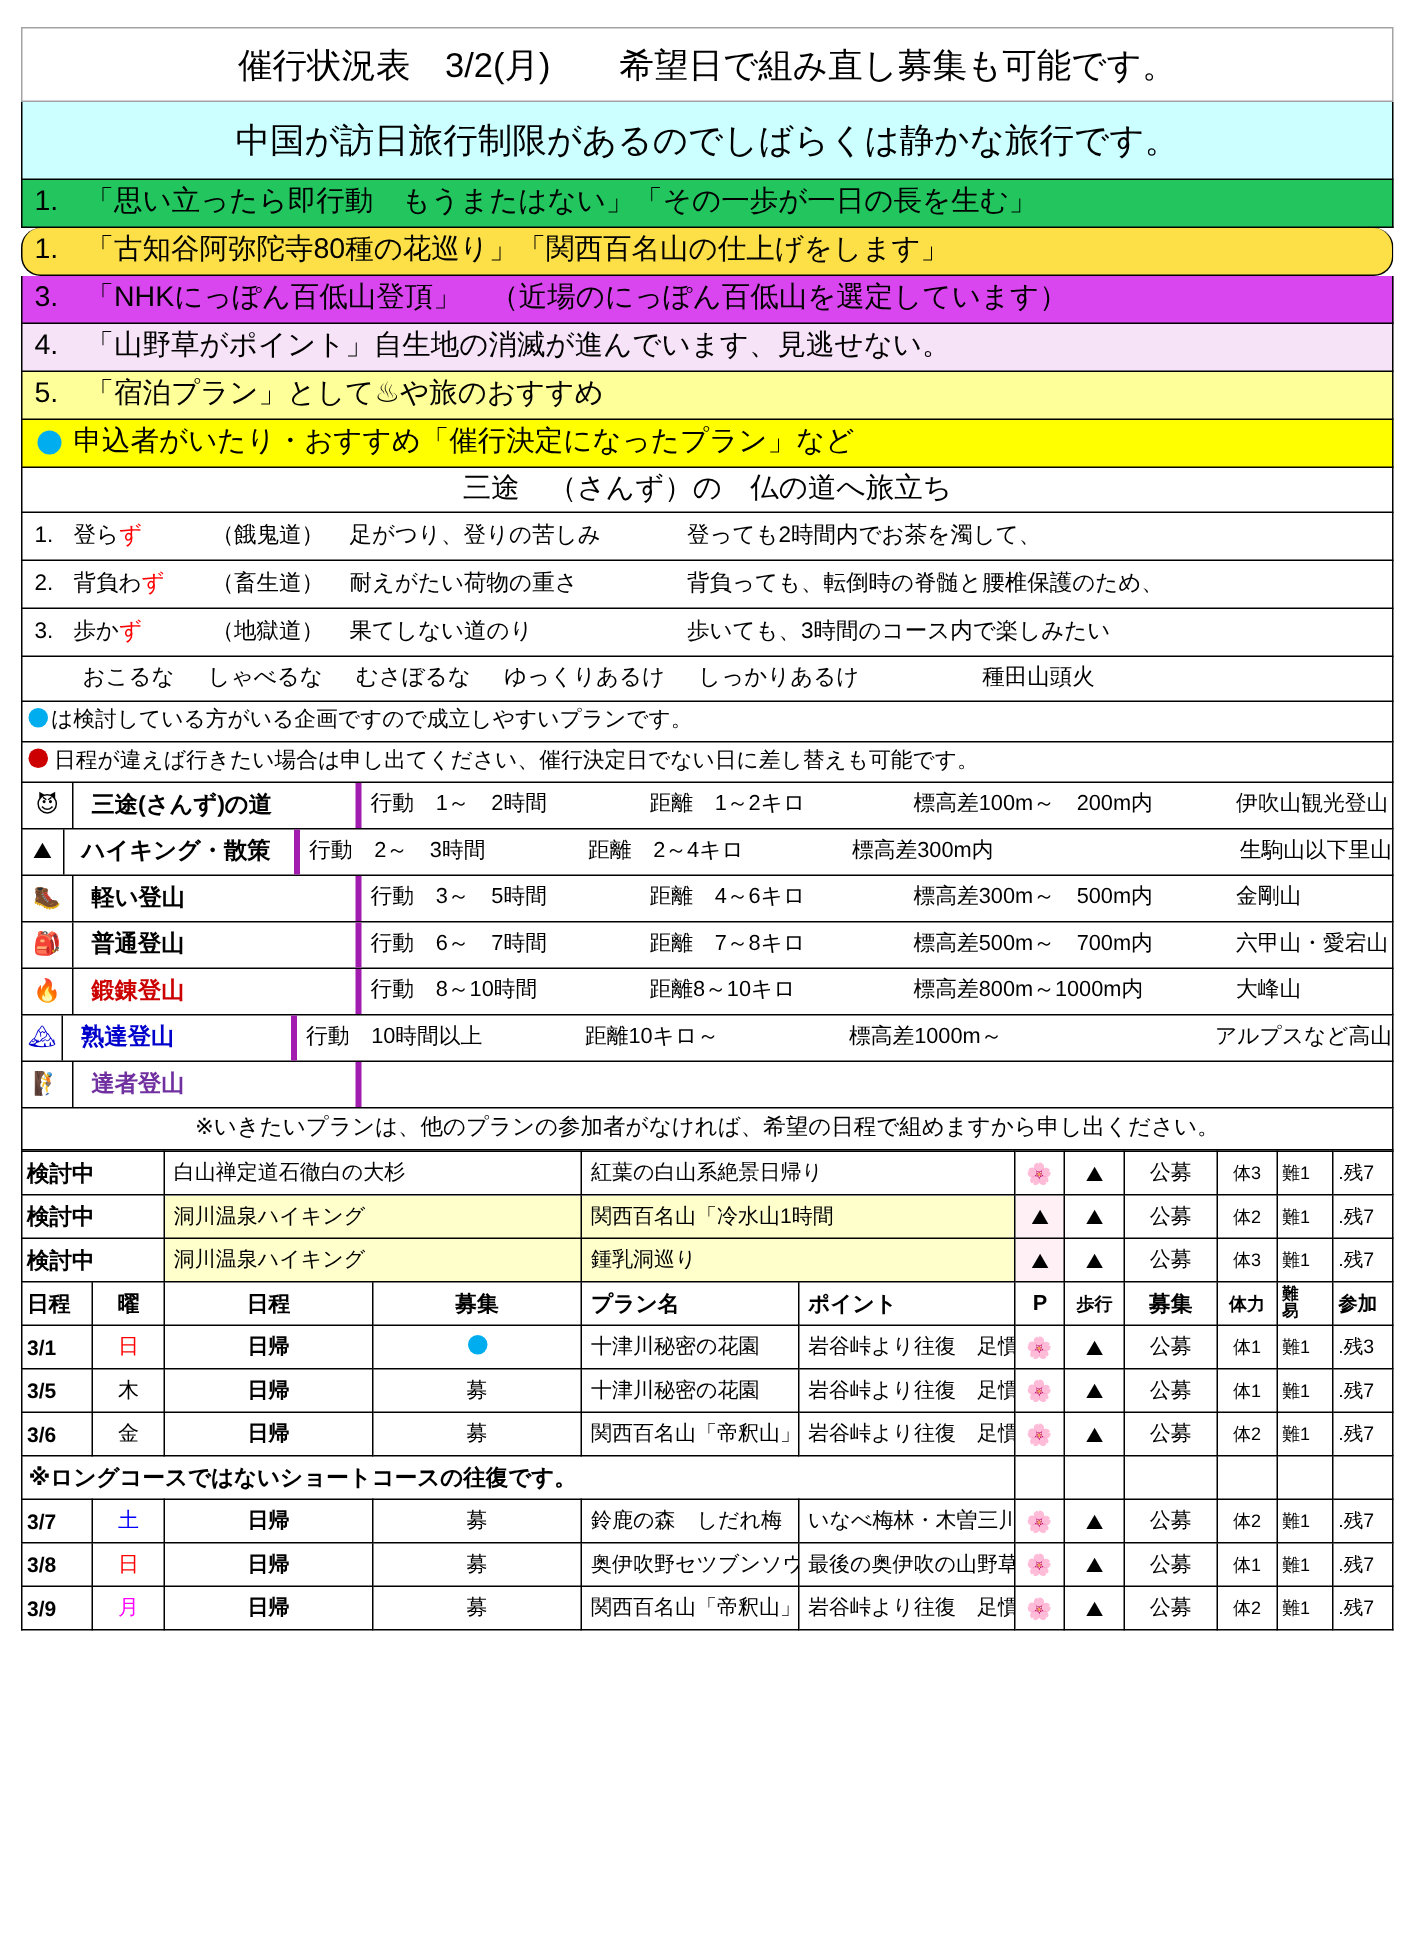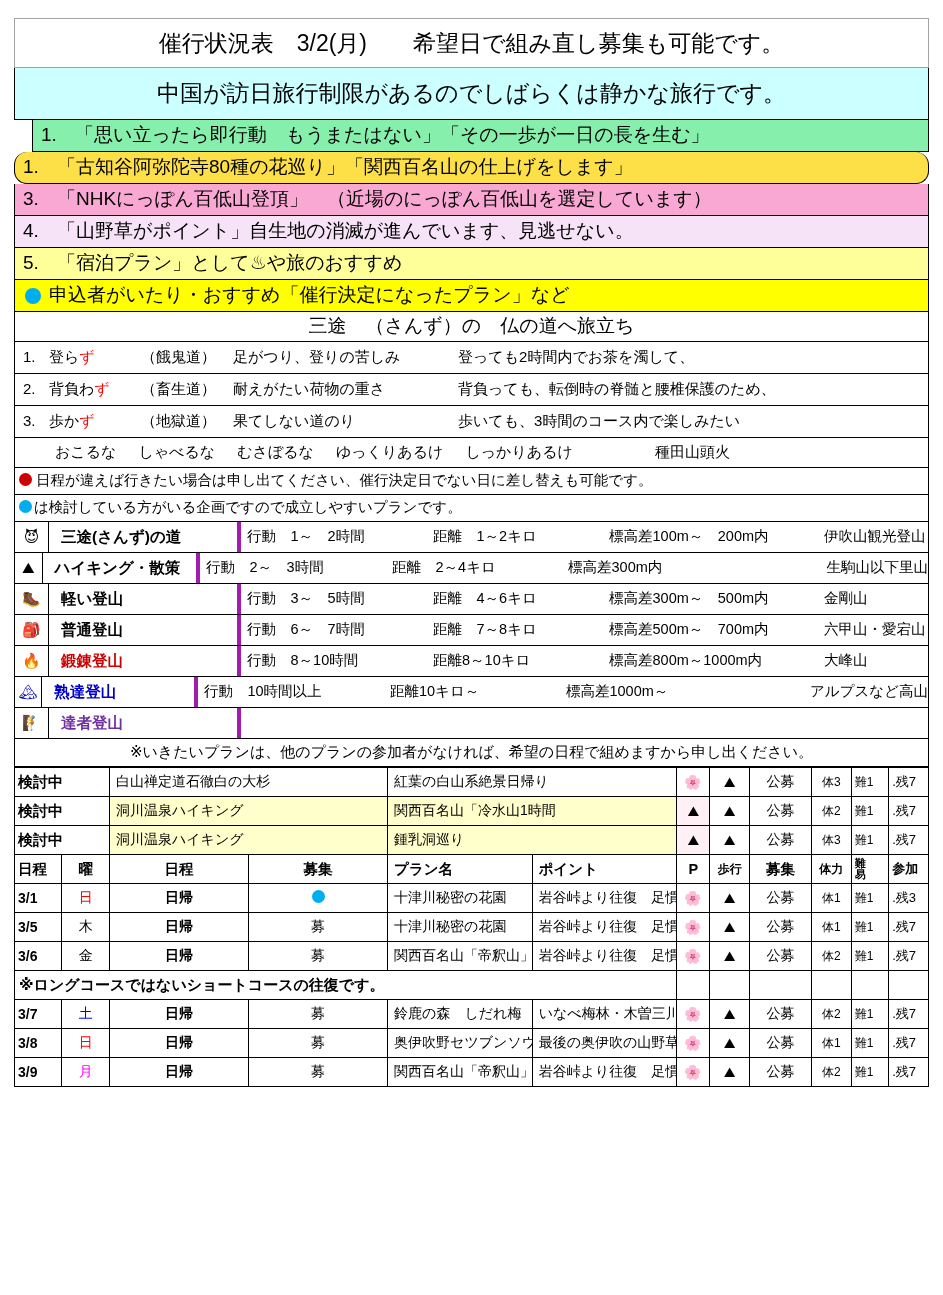--- a/index.html
+++ b/index.html
@@ -49,23 +49,23 @@
     border-top: none;
     box-sizing: border-box;
     padding-left: 8px;
     white-space: nowrap;
   }
   .numline .n {
     display: inline-block;
     width: 34px;
     text-align: left;
   }
-  .l1 { background: #86efac; margin-left: 18px; }
+  .l1 { background: #22c55e; }
   .l2 { background: #fde047; border-radius: 13px; }
-  .l3 { background: #f9a8d4; }
+  .l3 { background: #d946ef; }
   .l4 { background: #f7e3f7; }
   .l5 { background: #ffff99; }
   .l6 { background: #ffff00; }
   .bullet-blue {
     display: inline-block;
     width: 16px; height: 16px;
     border-radius: 50%;
     background: #00aeef;
     vertical-align: -3px;
     margin-right: 8px;
@@ -263,24 +263,24 @@
   </div>
   <div class="sanzu-row">
     <span class="idx">3.</span><span class="a"><span>歩か</span><span class="red">ず</span></span><span class="b">（地獄道）</span><span class="c">果てしない道のり</span><span>歩いても、3時間のコース内で楽しみたい</span>
   </div>
 
   <div class="poem">
     <span>おこるな</span><span>しゃべるな</span><span>むさぼるな</span><span>ゆっくりあるけ</span><span>しっかりあるけ</span><span class="author">種田山頭火</span>
   </div>
 
   <div class="note">
+    <span class="bullet-blue" style="width:13px;height:13px;vertical-align:-1px;margin-left:0;margin-right:2px;"></span><span>は検討している方がいる企画ですので成立しやすいプランです。</span>
+  </div>
+  <div class="note">
     <span class="bullet-red"></span><span>日程が違えば行きたい場合は申し出てください、催行決定日でない日に差し替えも可能です。</span>
-  </div>
-  <div class="note">
-    <span class="bullet-blue" style="width:13px;height:13px;vertical-align:-1px;margin-left:0;margin-right:2px;"></span><span>は検討している方がいる企画ですので成立しやすいプランです。</span>
   </div>
 
   <div class="lvl-row">
     <div class="lvl-icon">😈</div>
     <div class="lvl-name">三途(さんず)の道</div>
     <div class="lvl-desc">
       <span class="s1">行動　1～　2時間</span><span class="s2">距離　1～2キロ</span><span class="s3">標高差100m～　200m内</span><span>伊吹山観光登山</span>
     </div>
   </div>
   <div class="lvl-row">

